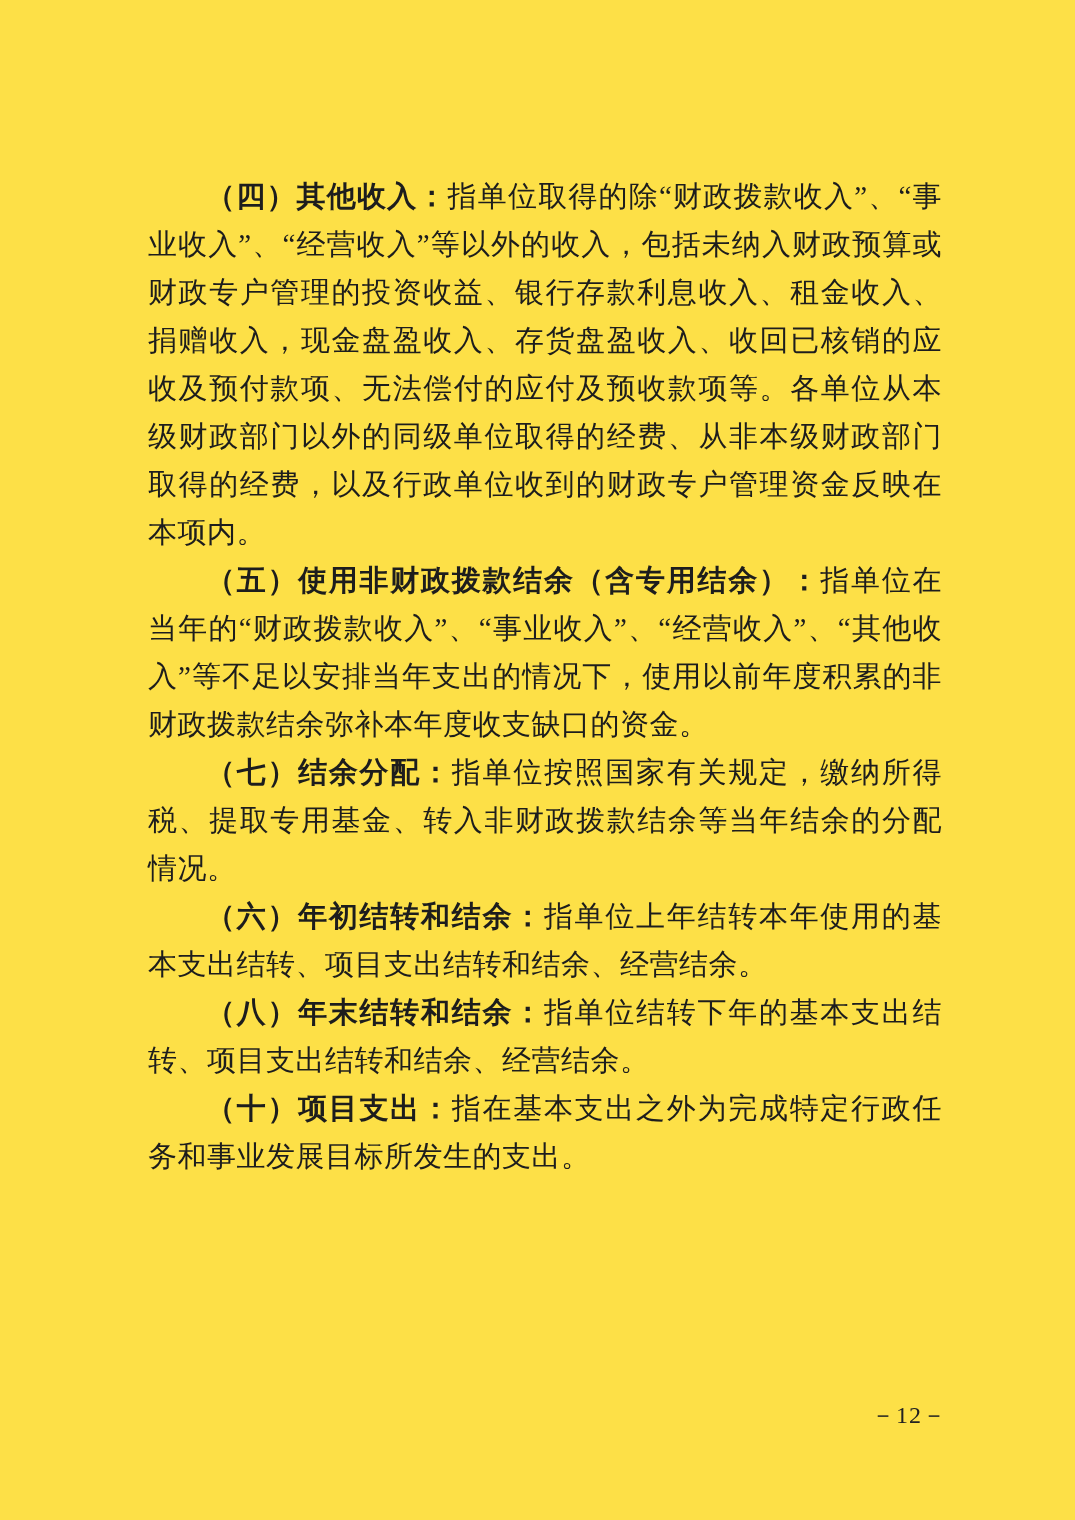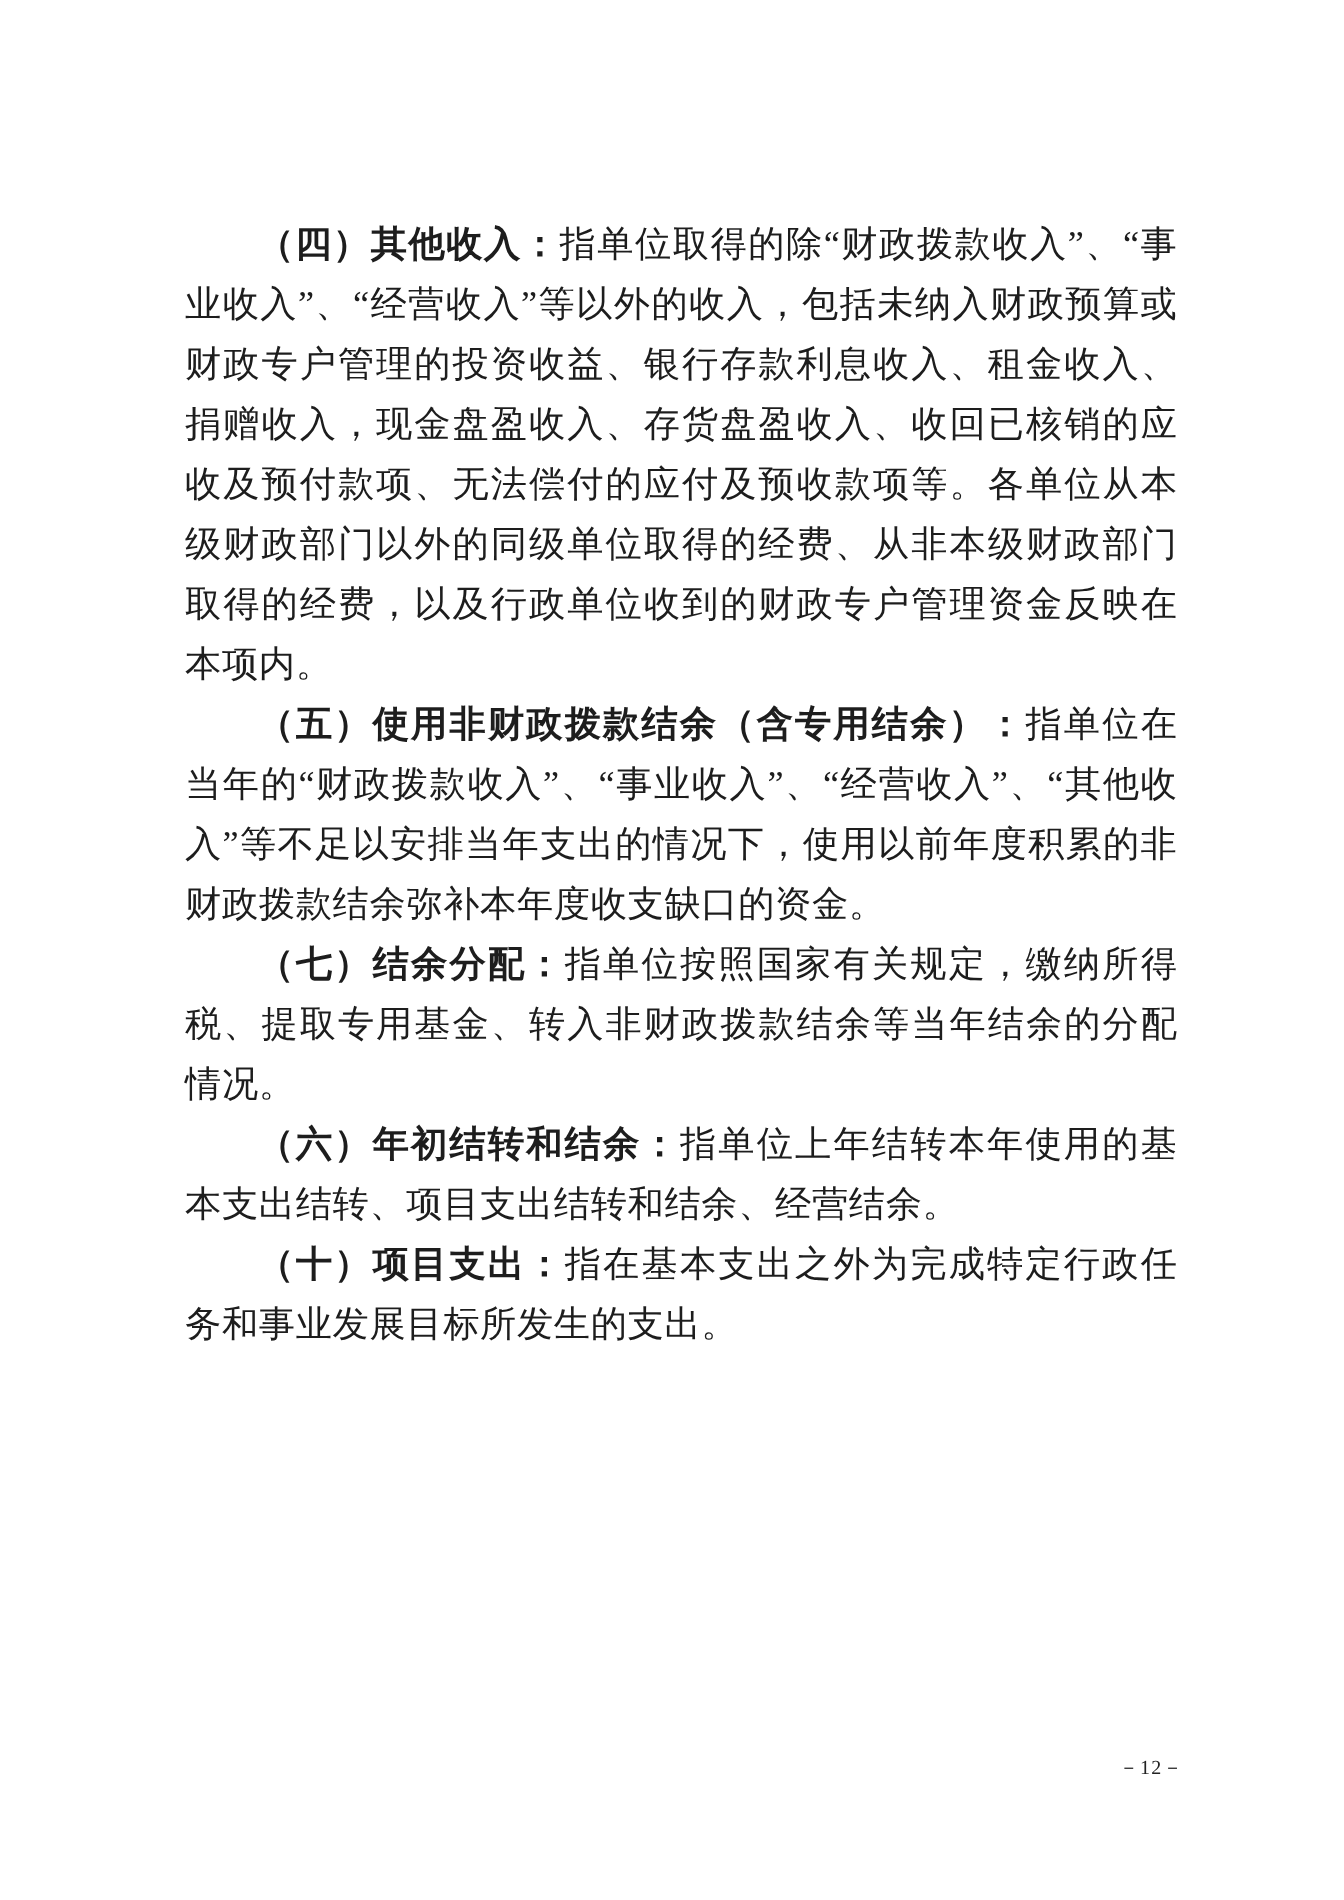--- a/index.html
+++ b/index.html
@@ -5,21 +5,21 @@
   html, body {
     margin: 0;
     padding: 0;
     background: #888;
   }
   .page {
     position: relative;
     width: 1075px;
     height: 1520px;
     margin: 0 auto;
-    background: #ffffff;
+    background: #fde047;
     font-family: "Liberation Serif", "DejaVu Serif", serif;
     overflow: hidden;
   }
   .content {
     position: absolute;
     left: 148px;
     top: 172px;
     width: 794px;
     font-size: 29px;
     line-height: 48px;
@@ -33,21 +33,21 @@
     padding: 0;
     text-indent: 2em;
   }
   .para-heading {
     font-weight: 700;
   }
   .page-number {
     position: absolute;
     top: 1400px;
     right: 128px;
-    font-size: 16px;
+    font-size: 24px;
     line-height: 30px;
     color: #222222;
     letter-spacing: 1px;
   }
 </style>
 </head>
 <body>
 
 <div class="page">
 
@@ -62,20 +62,23 @@
     </p>
 
     <p>
       <span class="para-heading">（七）结余分配：</span><span>指单位按照国家有关规定，缴纳所得税、提取专用基金、转入非财政拨款结余等当年结余的分配情况。</span>
     </p>
 
     <p>
       <span class="para-heading">（六）年初结转和结余：</span><span>指单位上年结转本年使用的基本支出结转、项目支出结转和结余、经营结余。</span>
     </p>
 
+    <p>
+      <span class="para-heading">（八）年末结转和结余：</span><span>指单位结转下年的基本支出结转、项目支出结转和结余、经营结余。</span>
+    </p>
 
 
     <p>
       <span class="para-heading">（十）项目支出：</span><span>指在基本支出之外为完成特定行政任务和事业发展目标所发生的支出。</span>
     </p>
 
   </div>
 
   <div class="page-number">－12－</div>
 

